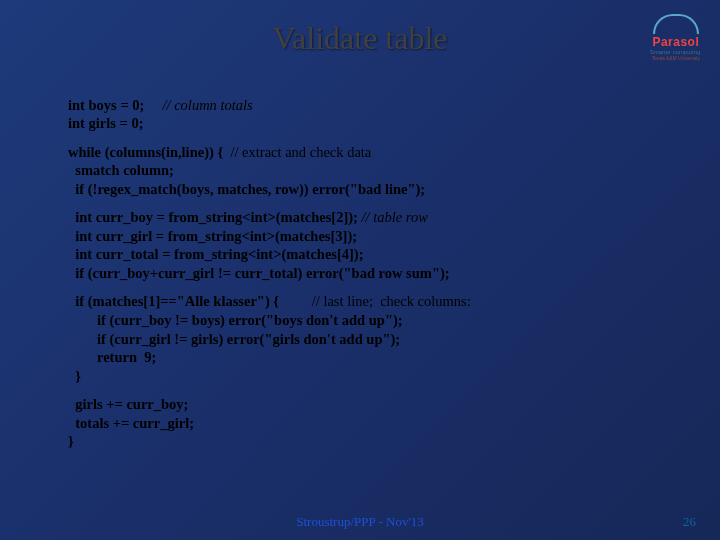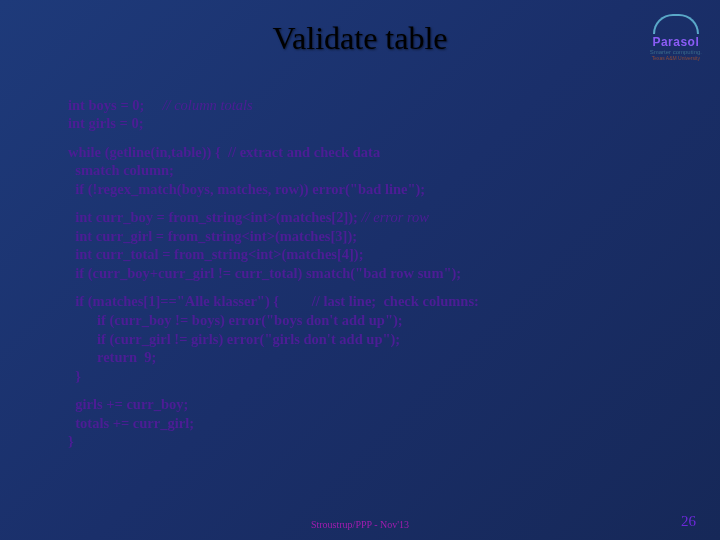--- a/index.html
+++ b/index.html
@@ -16,21 +16,21 @@
   .slide {
     width: 100%;
     height: 100%;
     position: relative;
     padding: 20px 0 30px 0;
   }
   .title {
     text-align: center;
     font-size: 32px;
     font-weight: normal;
-    color: #000000;
+    color: #404040;
     margin-bottom: 20px;
     text-shadow: 1px 1px 2px rgba(0,0,0,0.5);
   }
   .logo {
     position: absolute;
     top: 14px;
     right: 18px;
     text-align: center;
     font-family: Arial, sans-serif;
   }
@@ -38,82 +38,82 @@
     width: 46px;
     height: 20px;
     border: 2.5px solid #5aa8c8;
     border-bottom: none;
     border-radius: 46px 46px 0 0;
     margin: 0 auto 1px auto;
   }
   .logo-name {
     font-size: 12px;
     font-weight: bold;
-    color: #8b5cf6;
+    color: #ef4444;
     letter-spacing: 0.5px;
   }
   .logo-tag {
     font-size: 6px;
     color: #3a6a8a;
   }
   .logo-sub {
     font-size: 5px;
     color: #8a4a3a;
   }
   .code {
     padding: 0 0 0 68px;
     font-size: 14.5px;
     line-height: 1.28;
     white-space: pre;
-    color: #4c1d95;
+    color: #000000;
   }
   .bold { font-weight: bold; }
   .comment-i { font-style: italic; font-weight: normal; }
-  .comment { font-weight: bold; }
+  .comment { font-weight: normal; }
   .blk { margin-bottom: 10px; }
   .footer {
     position: absolute;
     bottom: 10px;
     left: 0;
     width: 100%;
     text-align: center;
-    font-size: 10px;
-    color: #a21caf;
+    font-size: 13px;
+    color: #1d4ed8;
     font-family: "Times New Roman", serif;
   }
   .pagenum {
     position: absolute;
     bottom: 10px;
     right: 24px;
-    font-size: 15px;
-    color: #6d28d9;
+    font-size: 13px;
+    color: #0369a1;
   }
 </style>
 </head>
 <body>
 
 <div class="slide">
 
   <div class="logo">
     <div class="logo-arc"></div>
     <div class="logo-name">Parasol</div>
     <div class="logo-tag">Smarter computing.</div>
     <div class="logo-sub">Texas A&amp;M University</div>
   </div>
 
   <h1 class="title">Validate table</h1>
 
   <div class="code">
 <div class="blk"><span class="bold">int boys = 0;</span><span class="comment-i">     // column totals</span>
-<span class="bold">int girls = 0;</span></div><div class="blk"><span class="bold">while (getline(in,table)) {  </span><span class="comment">// extract and check data</span>
+<span class="bold">int girls = 0;</span></div><div class="blk"><span class="bold">while (columns(in,line)) {  </span><span class="comment">// extract and check data</span>
 <span class="bold">  smatch column;</span>
-<span class="bold">  if (!regex_match(boys, matches, row)) error("bad line");</span></div><div class="blk"><span class="bold">  int curr_boy = from_string&lt;int&gt;(matches[2]); </span><span class="comment-i">// error row</span>
+<span class="bold">  if (!regex_match(boys, matches, row)) error("bad line");</span></div><div class="blk"><span class="bold">  int curr_boy = from_string&lt;int&gt;(matches[2]); </span><span class="comment-i">// table row</span>
 <span class="bold">  int curr_girl = from_string&lt;int&gt;(matches[3]);</span>
 <span class="bold">  int curr_total = from_string&lt;int&gt;(matches[4]);</span>
-<span class="bold">  if (curr_boy+curr_girl != curr_total) smatch("bad row sum");</span></div><div class="blk"><span class="bold">  if (matches[1]=="Alle klasser") {         </span><span class="comment">// last line;  check columns:</span>
+<span class="bold">  if (curr_boy+curr_girl != curr_total) error("bad row sum");</span></div><div class="blk"><span class="bold">  if (matches[1]=="Alle klasser") {         </span><span class="comment">// last line;  check columns:</span>
 <span class="bold">        if (curr_boy != boys) error("boys don't add up");</span>
 <span class="bold">        if (curr_girl != girls) error("girls don't add up");</span>
 <span class="bold">        return  9;</span>
 <span class="bold">  }</span></div><div class="blk"><span class="bold">  girls += curr_boy;</span>
 <span class="bold">  totals += curr_girl;</span>
 <span class="bold">}</span></div></div>
 
   <div class="footer">Stroustrup/PPP - Nov'13</div>
   <div class="pagenum">26</div>
 </div>

